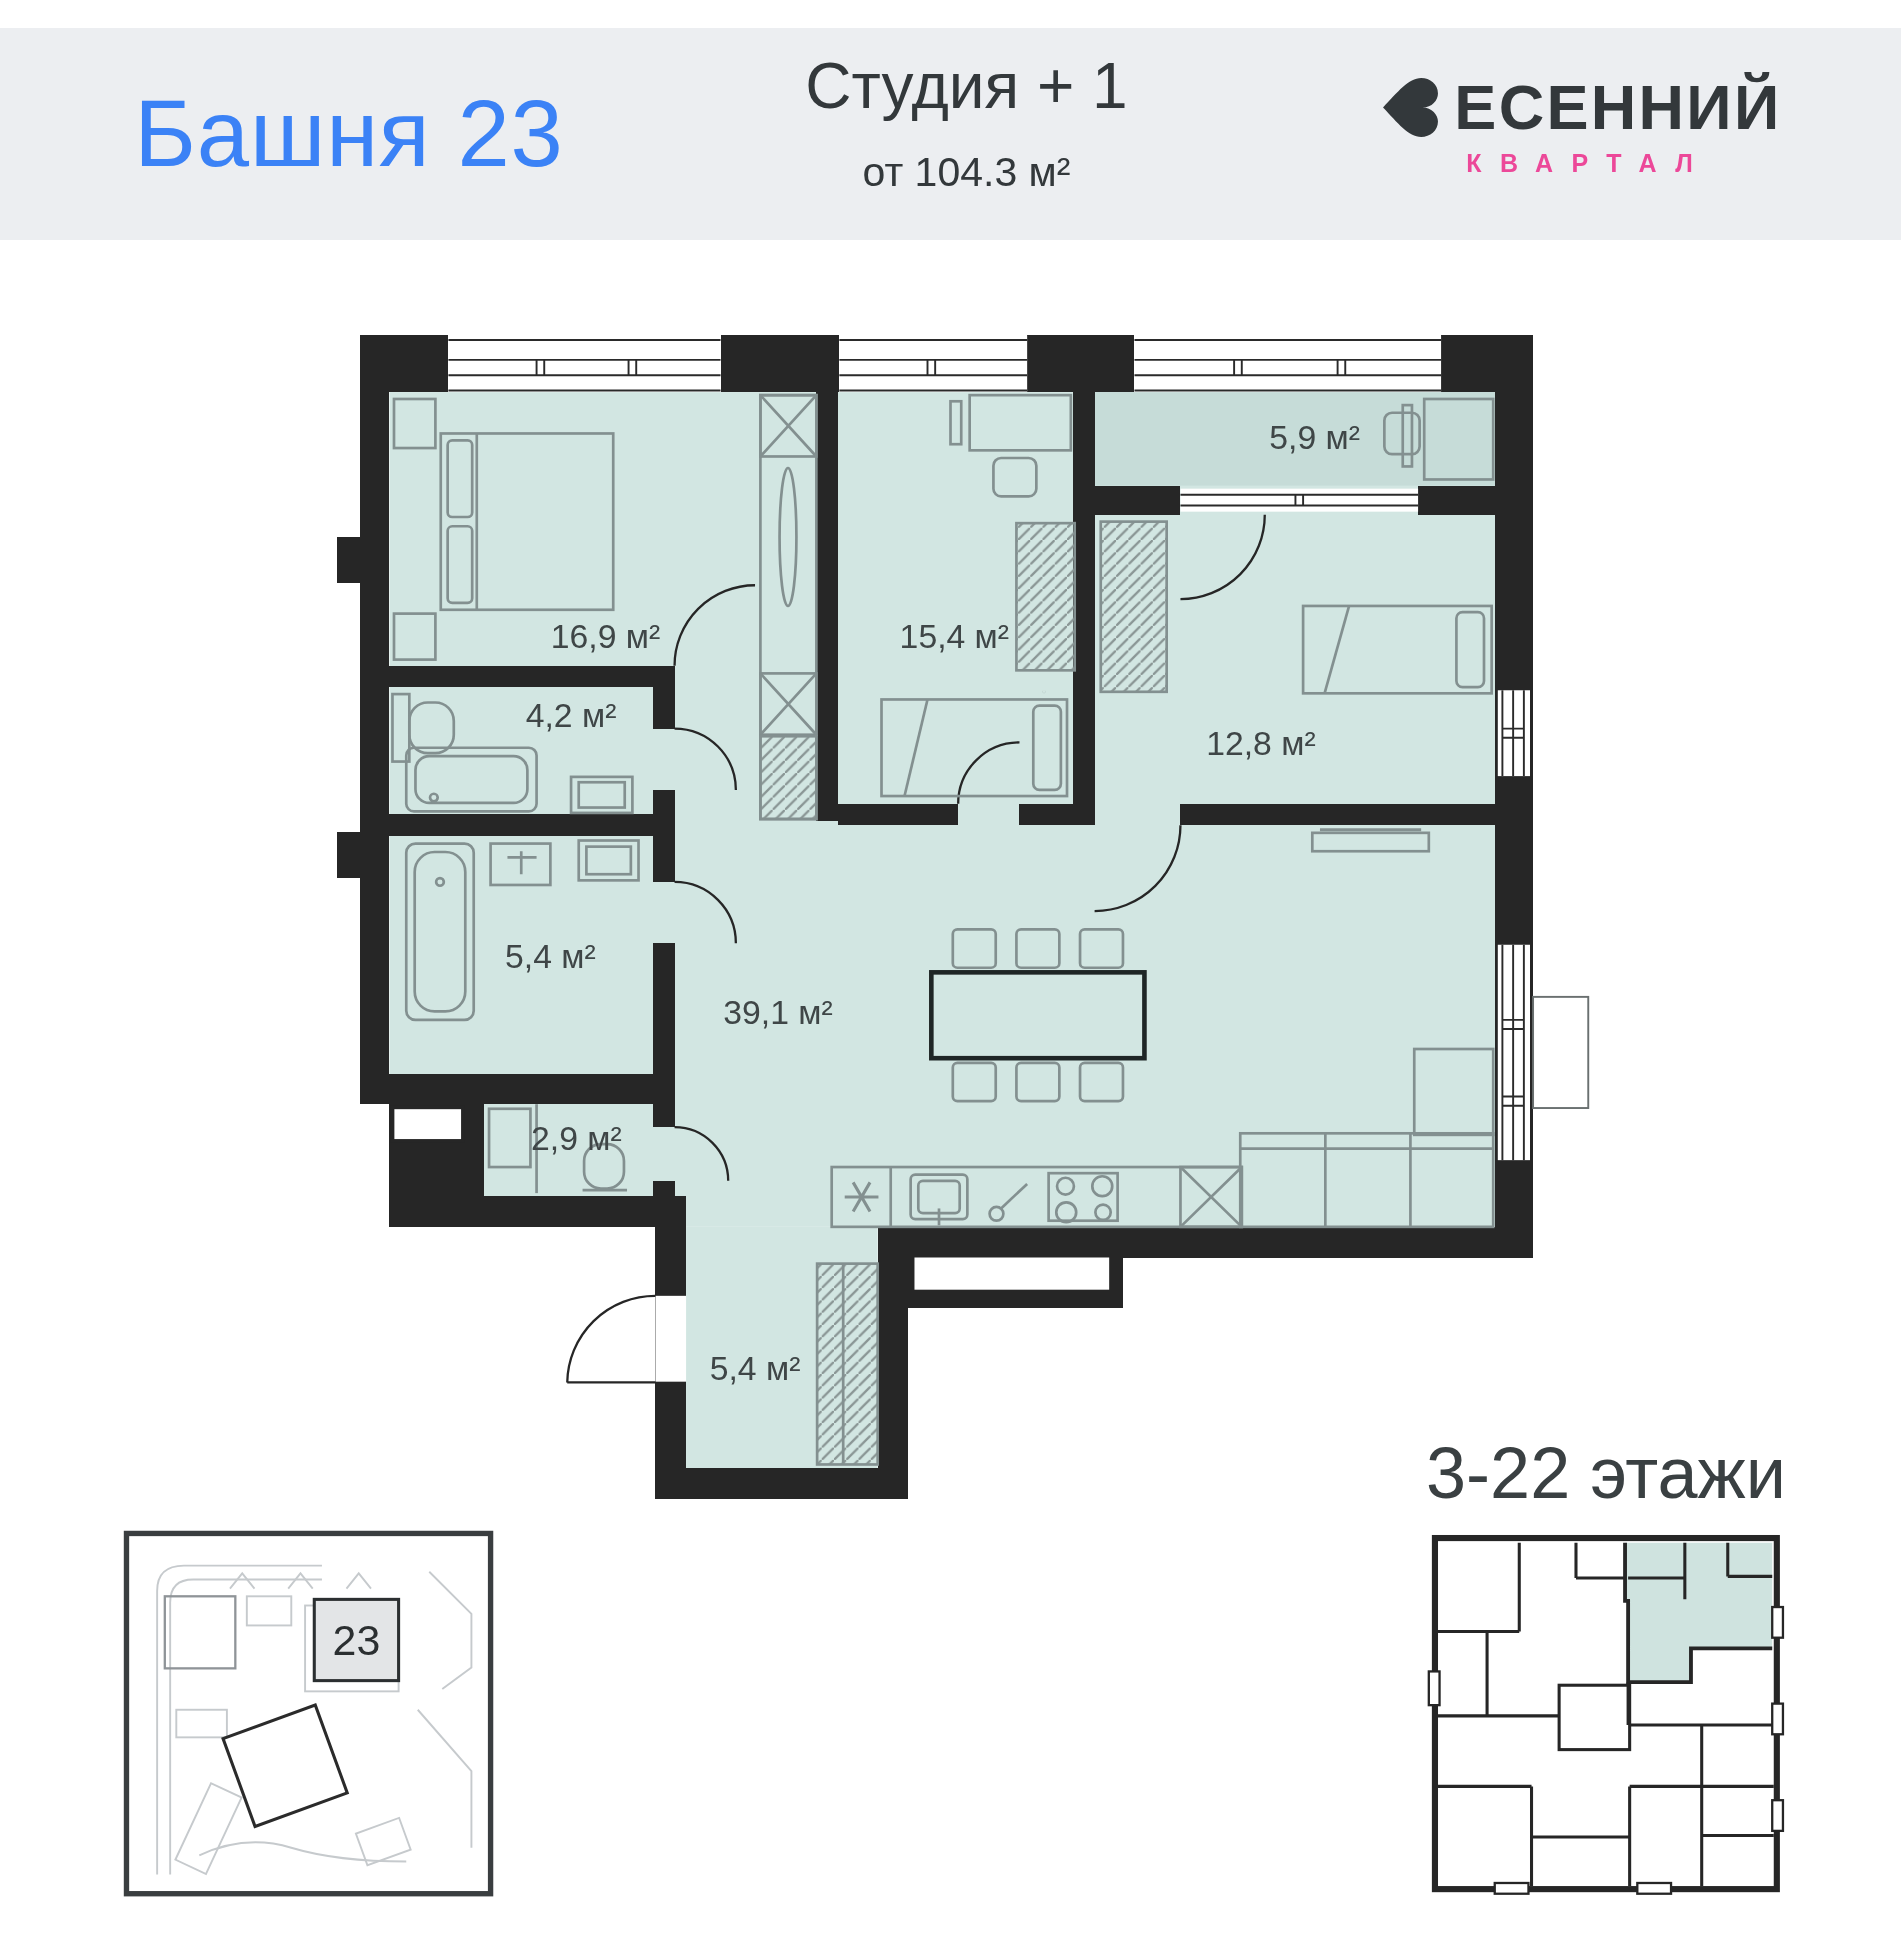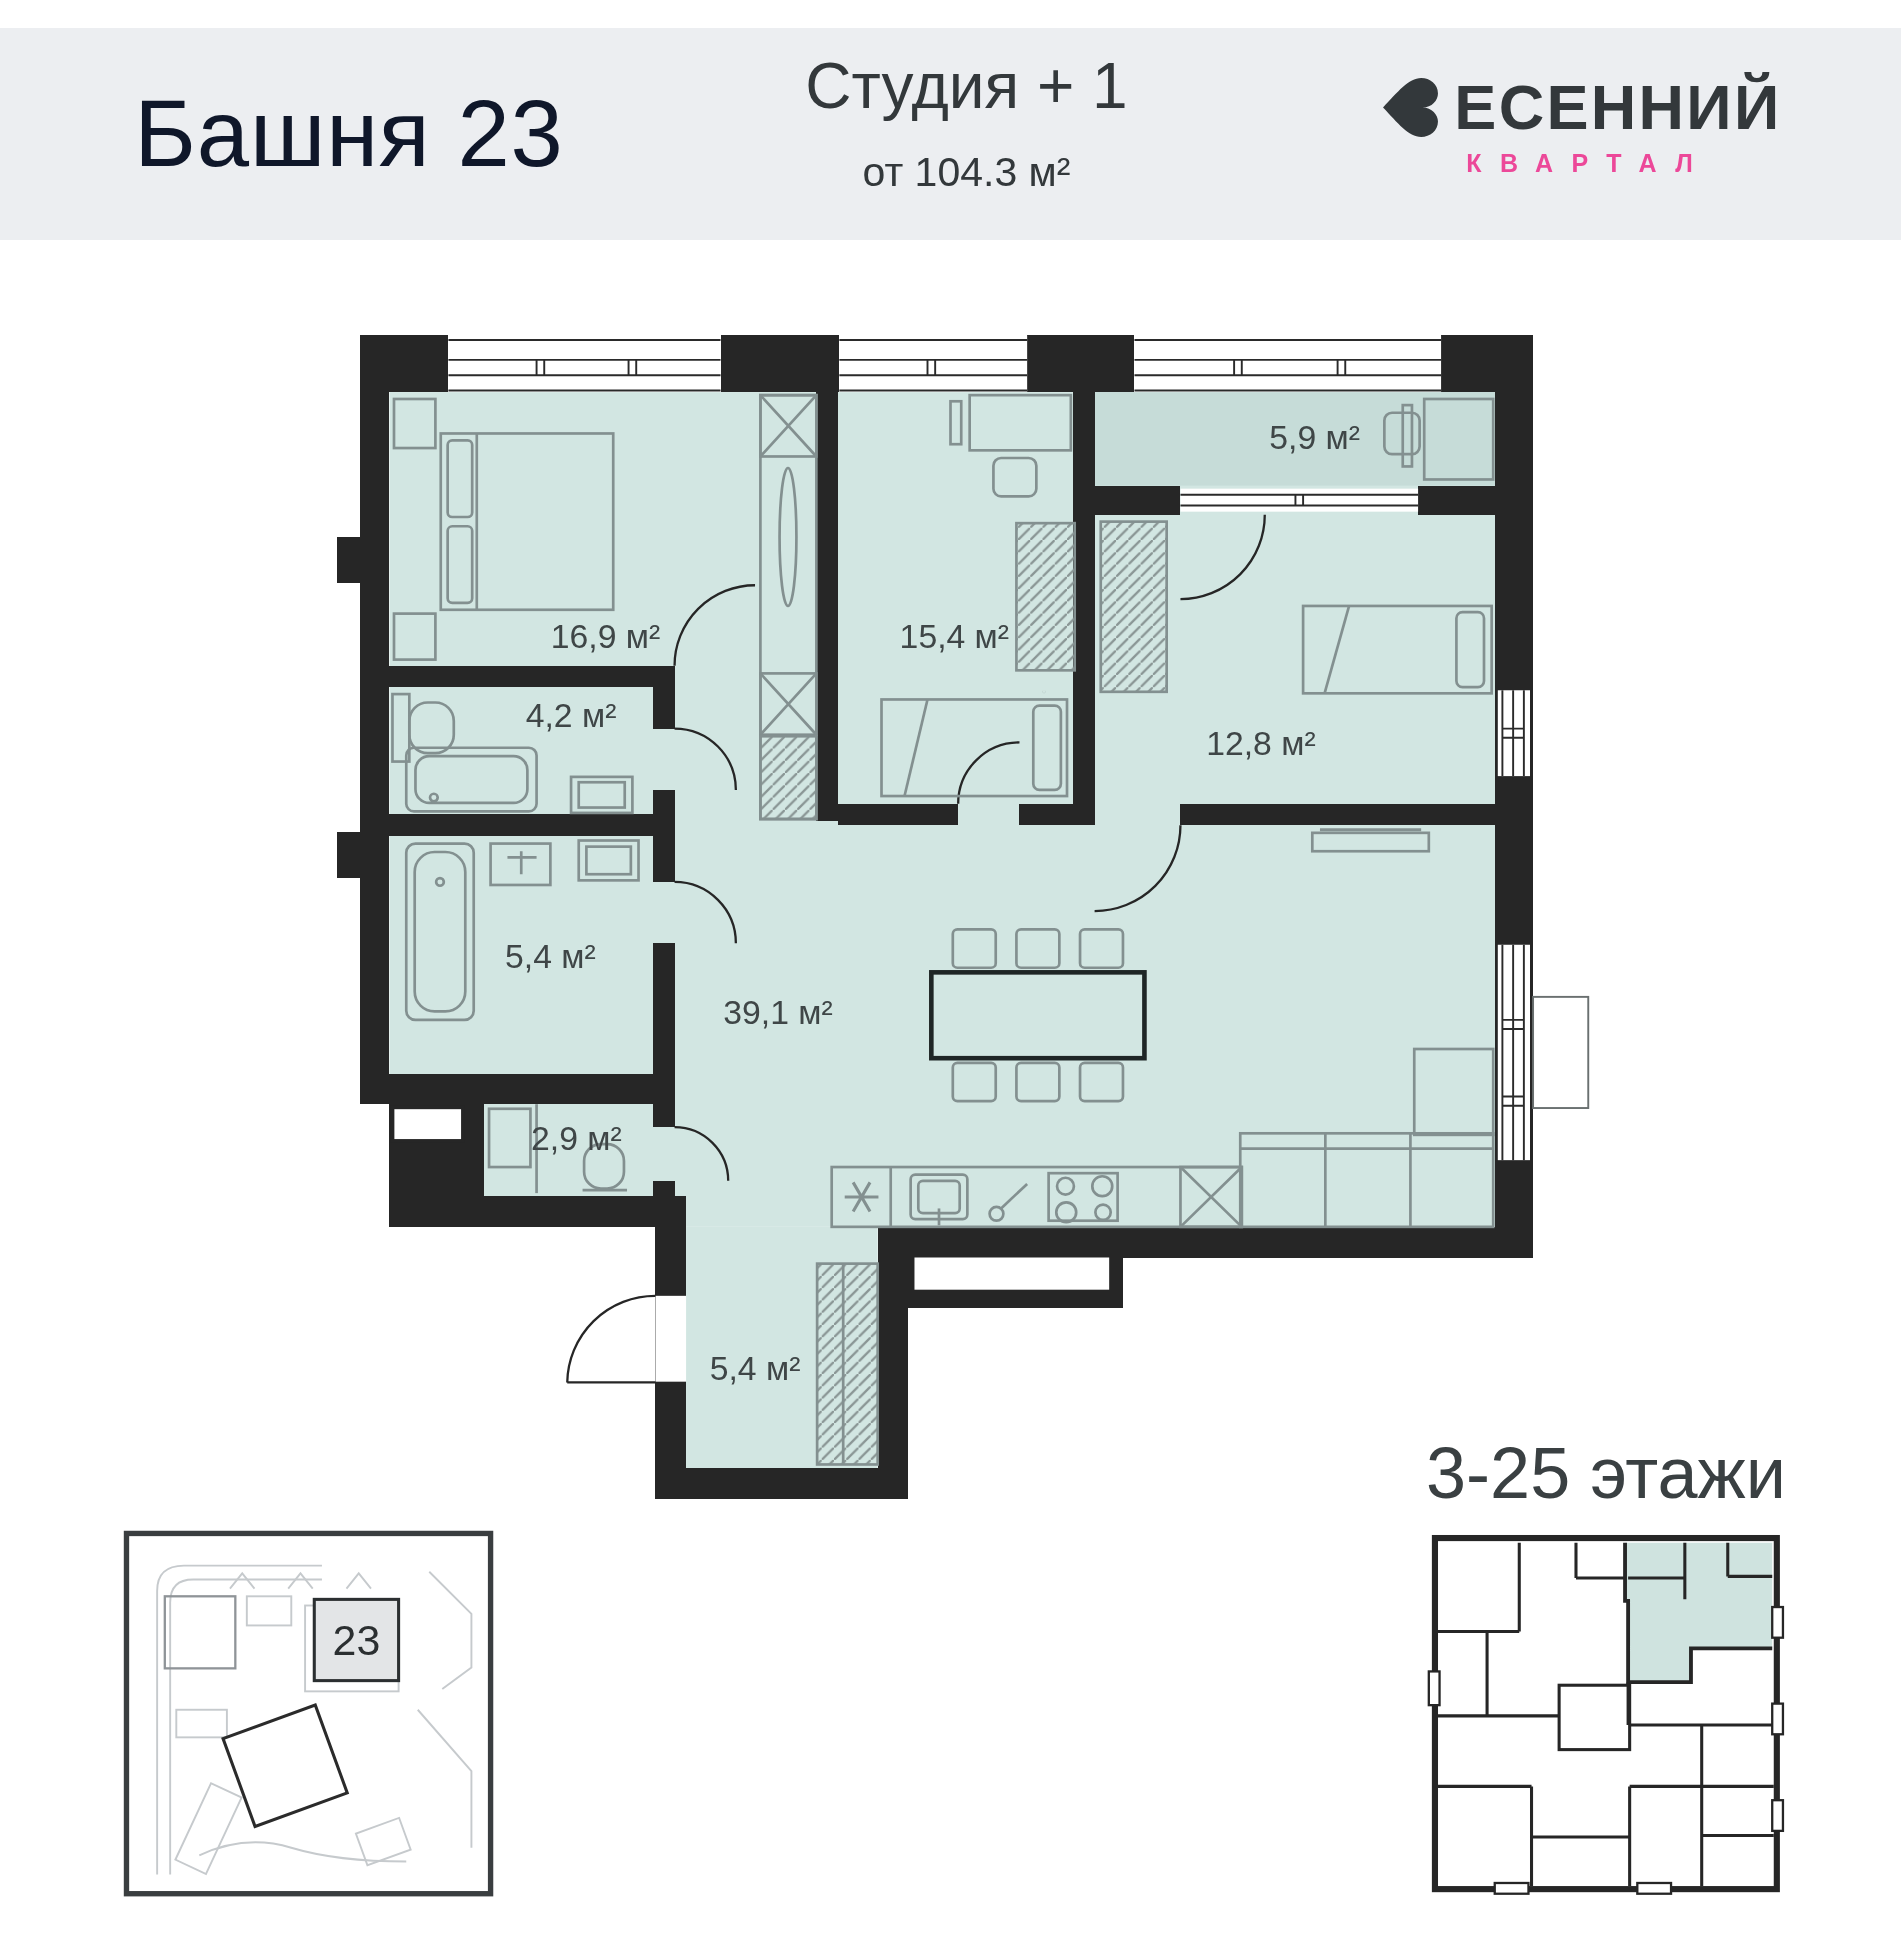--- a/index.html
+++ b/index.html
@@ -2,21 +2,21 @@
 <html style="font-size:12.3px"><head>
 <meta charset="utf-8">
 <style>
   html,body{margin:0;padding:0;background:#ffffff;}
   #page{position:relative;width:1901px;height:1947px;background:#ffffff;overflow:hidden;
         font-family:"Liberation Sans",sans-serif;color:#33383b;}
   .abs{position:absolute;}
   
   #header-band{left:0;top:28px;width:1901px;height:212px;background:#eceef1;}
   #tower-label{left:100px;top:80px;width:498px;text-align:center;font-size:94px;font-weight:500;
-               letter-spacing:0.8px;color:#0f172a;white-space:nowrap;}
+               letter-spacing:0.8px;color:#3b82f6;white-space:nowrap;}
   #unit-type{left:721px;top:49px;width:491px;text-align:center;font-size:64px;font-weight:400;color:#33383b;white-space:nowrap;}
   #area-from{left:721px;top:149px;width:491px;text-align:center;font-size:41px;font-weight:400;color:#33383b;white-space:nowrap;}
   #brand{left:1342px;top:71px;width:475px;text-align:center;}
   #brand-line{display:flex;align-items:center;justify-content:center;gap:13px;}
   #brand-heart{width:67px;height:67px;margin-right:-3.1px;flex:0 0 auto;}
   #brand-name{font-size:63px;font-weight:700;letter-spacing:2.3px;color:#33383b;white-space:nowrap;}
   #brand-sub{font-size:25px;font-weight:700;letter-spacing:18.4px;color:#ec4899;margin-top:6.1px;
              white-space:nowrap;padding-left:18.4px;}
   #floors-title{left:1376px;top:1432px;width:460px;text-align:center;font-size:72px;font-weight:400;
                 color:#3a4042;white-space:nowrap;}
@@ -38,21 +38,21 @@
       <svg id="brand-heart" viewBox="0 0 100 100">
         <g transform="rotate(90 50 50)">
           <path d="M50 32 C50 18 39 9 29 9 C15 9 6 21 6 34 C6 53 27 69 50 91 C73 69 94 53 94 34 C94 21 85 9 71 9 C61 9 50 18 50 32 Z" fill="#33383b"></path>
         </g>
       </svg>
       <span id="brand-name">ЕСЕННИЙ</span>
     </div>
     <div id="brand-sub">КВАРТАЛ</div>
   </div>
 
-  <div class="abs" id="floors-title">3-25 этажи</div>
+  <div class="abs" id="floors-title">3-22 этажи</div>
 
   <svg class="abs" style="left:0;top:0" width="1901" height="1947" viewBox="0 0 2480 2539">
     <defs>
       <pattern id="hatchP" patternUnits="userSpaceOnUse" width="16" height="16">
         <path d="M-2 18 L18 -2" stroke="#8a9695" stroke-width="3" fill="none"></path>
       </pattern>
     </defs>
 
     <g>
 

